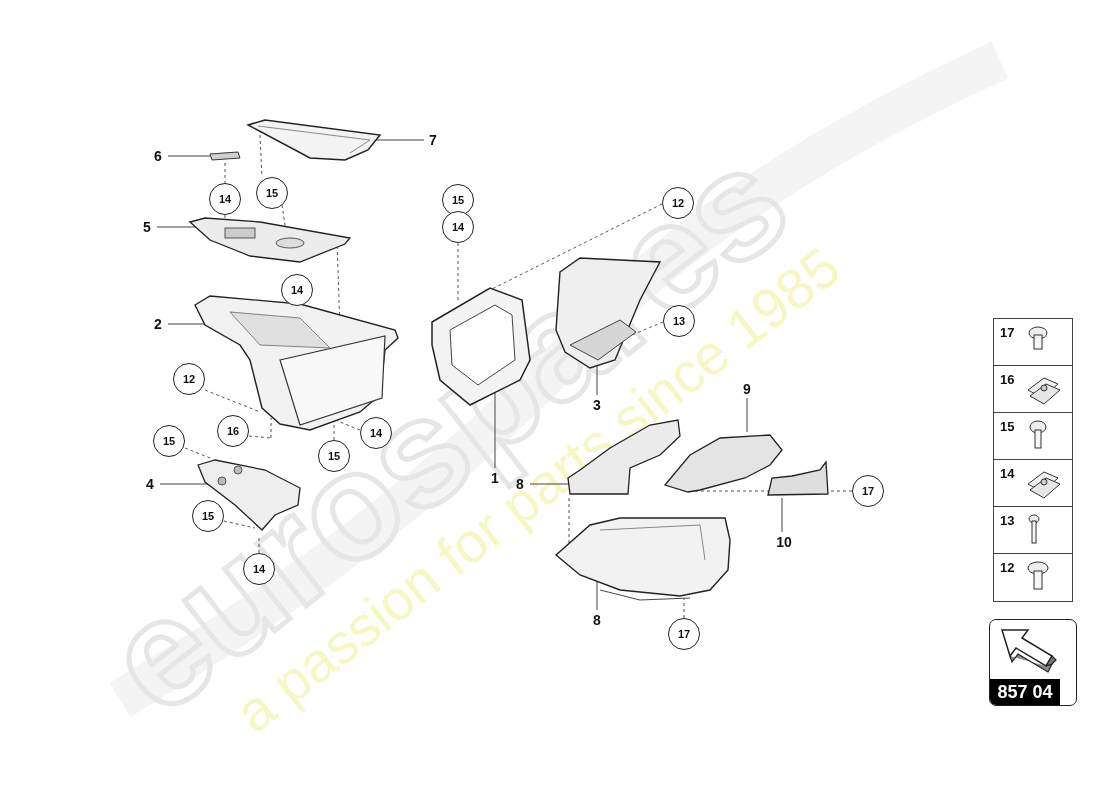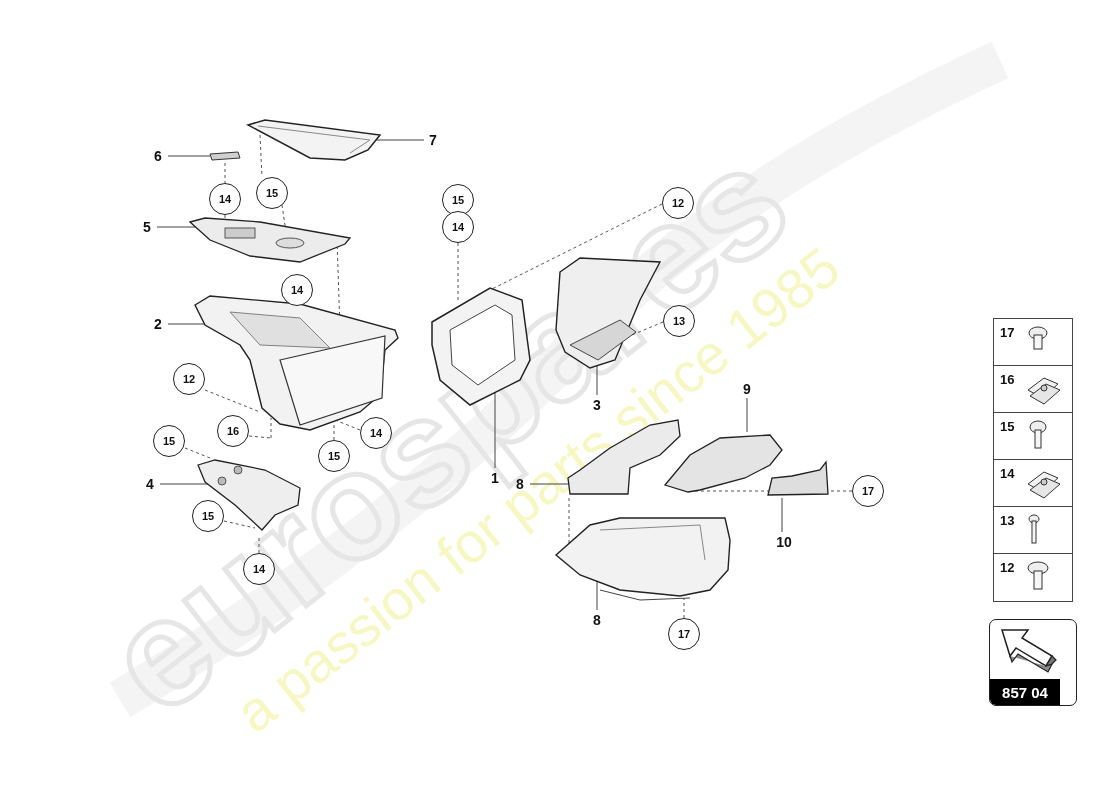--- a/index.html
+++ b/index.html
@@ -13,21 +13,21 @@
             font-weight:bold; font-size:11px; color:#111; transform:translate(-50%,-50%); }
   .legend { position:absolute; left:993px; top:318px; width:78px; border:1px solid #444; background:#fff; }
   .legend-row { height:47px; border-bottom:1px solid #444; position:relative; box-sizing:border-box; }
   .legend-row:last-child { border-bottom:none; }
   .legend-num { position:absolute; left:6px; top:6px; font-weight:bold; font-size:13px; color:#111; }
   .legend-icon { position:absolute; left:30px; top:4px; width:42px; height:40px; }
   .nav-box { position:absolute; left:989px; top:619px; width:86px; height:85px; border:1.5px solid #222;
              border-radius:7px; overflow:hidden; background:#fff; }
   .nav-arrow { position:absolute; left:0; top:0; width:86px; height:60px; }
   .nav-code { position:absolute; left:0; bottom:0; width:70px; height:26px; background:#000; color:#fff;
-              font-weight:bold; font-size:15px; display:flex; align-items:center; justify-content:center; }
+              font-weight:bold; font-size:18px; display:flex; align-items:center; justify-content:center; }
 </style>
 </head>
 <body>
 
 <svg id="canvas" viewBox="0 0 1100 800" xmlns="http://www.w3.org/2000/svg">
 
   <g>
     <path d="M120 700 Q 420 520 620 300 Q 760 170 1000 60" stroke="#f1f1f1" stroke-width="40" fill="none" opacity="0.8"></path>
     <text class="wm-text" x="160" y="720" transform="rotate(-38 160 720)" font-size="150" font-weight="bold" fill="none" stroke="#e6e6e6" stroke-width="5">eurospares</text>
     <text class="wm-text" x="255" y="735" transform="rotate(-38 255 735)" font-size="56" fill="#f7f7c4">a passion for parts since 1985</text>

